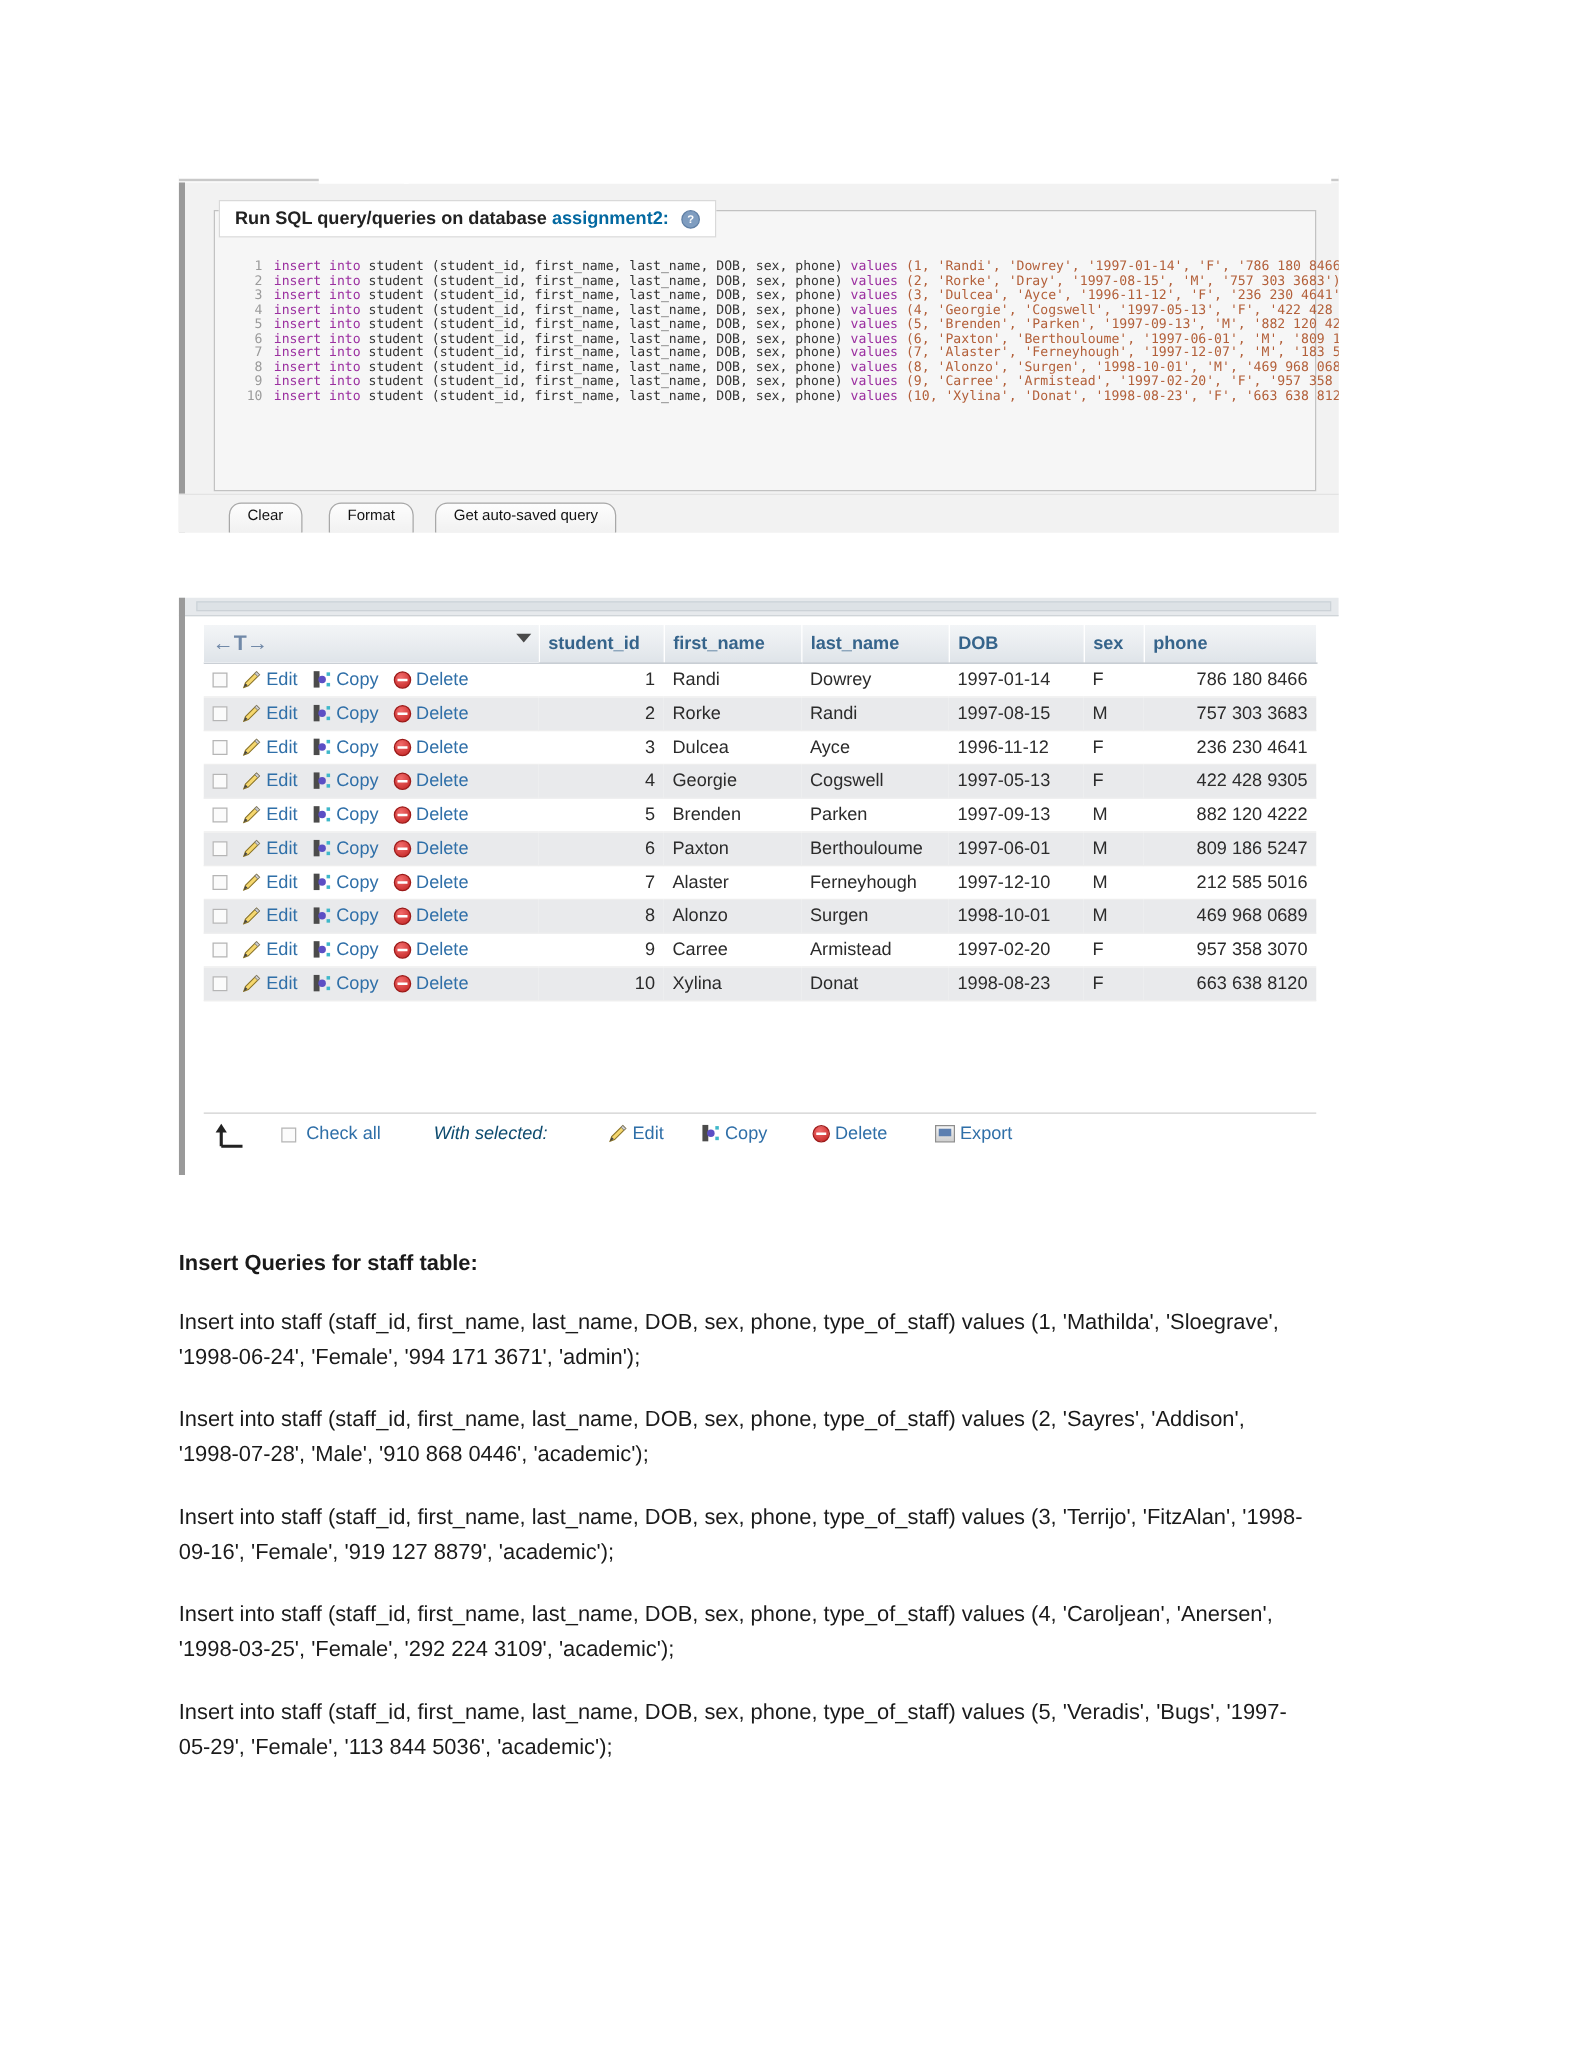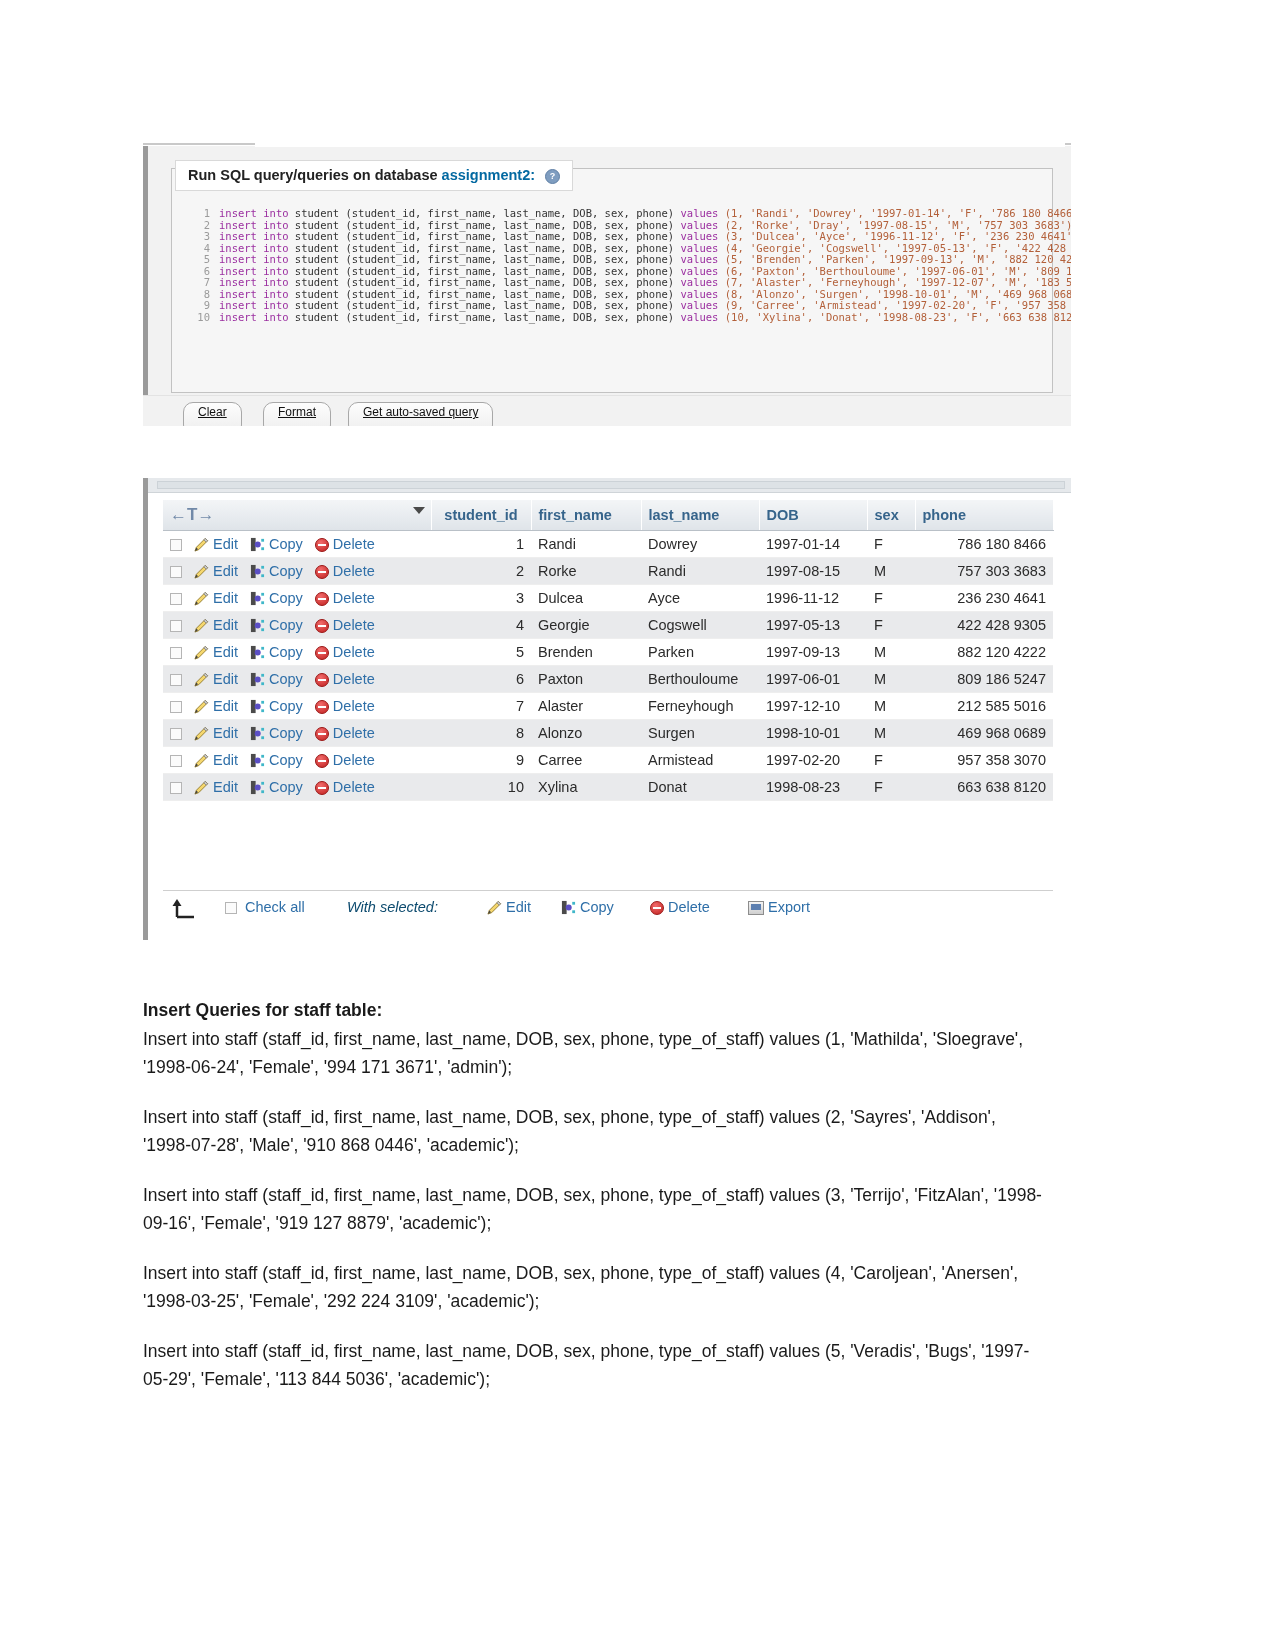--- a/index.html
+++ b/index.html
@@ -120,21 +120,20 @@
     border: 1px solid #a8a8a8;
     border-radius: 10px;
     background: linear-gradient(#fdfdfd, #ededed);
     font-size: 12px;
     color: #111111;
     text-align: center;
     line-height: 19px;
     padding: 0 14px;
     box-sizing: border-box;
     white-space: nowrap;
-    text-decoration: underline;
   }
   #btn-clear  { left: 40px; }
   #btn-format { left: 120px; }
   #btn-saved  { left: 205px; }
 
   
   .shot2 {
     position: absolute;
     left: 143px;
     top: 478px;
@@ -313,21 +312,21 @@
     position: absolute;
     left: 143px;
     top: 1000px;
     width: 920px;
     font-family: "Liberation Sans", sans-serif;
     color: #1a1a1a;
   }
   .doc h3 {
     font-size: 17.5px;
     font-weight: bold;
-    margin: 0 0 4px 0;
+    margin: 0 0 22px 0;
   }
   .doc p {
     font-size: 17.5px;
     line-height: 28px;
     margin: 0 0 22px 0;
     max-width: 905px;
   }
 </style>
 </head>
 <body>
@@ -383,21 +382,21 @@
           <col class="colw-dob">
           <col class="colw-sex">
           <col class="colw-ph">
       </colgroup>
       <thead>
         <tr>
           <th class="sorthead">
             <span class="tnav">←T→</span>
             <span class="caretdown"></span>
           </th>
-          <th style="text-align:center">student_id</th>
+          <th style="text-align:left">student_id</th>
           <th>first_name</th>
           <th>last_name</th>
           <th>DOB</th>
           <th>sex</th>
           <th>phone</th>
         </tr>
       </thead>
       <tbody>
           <tr class="odd">
             <td><span class="chk"></span><span class="act"><svg class="ico ico-pencil" viewBox="0 0 16 16">

